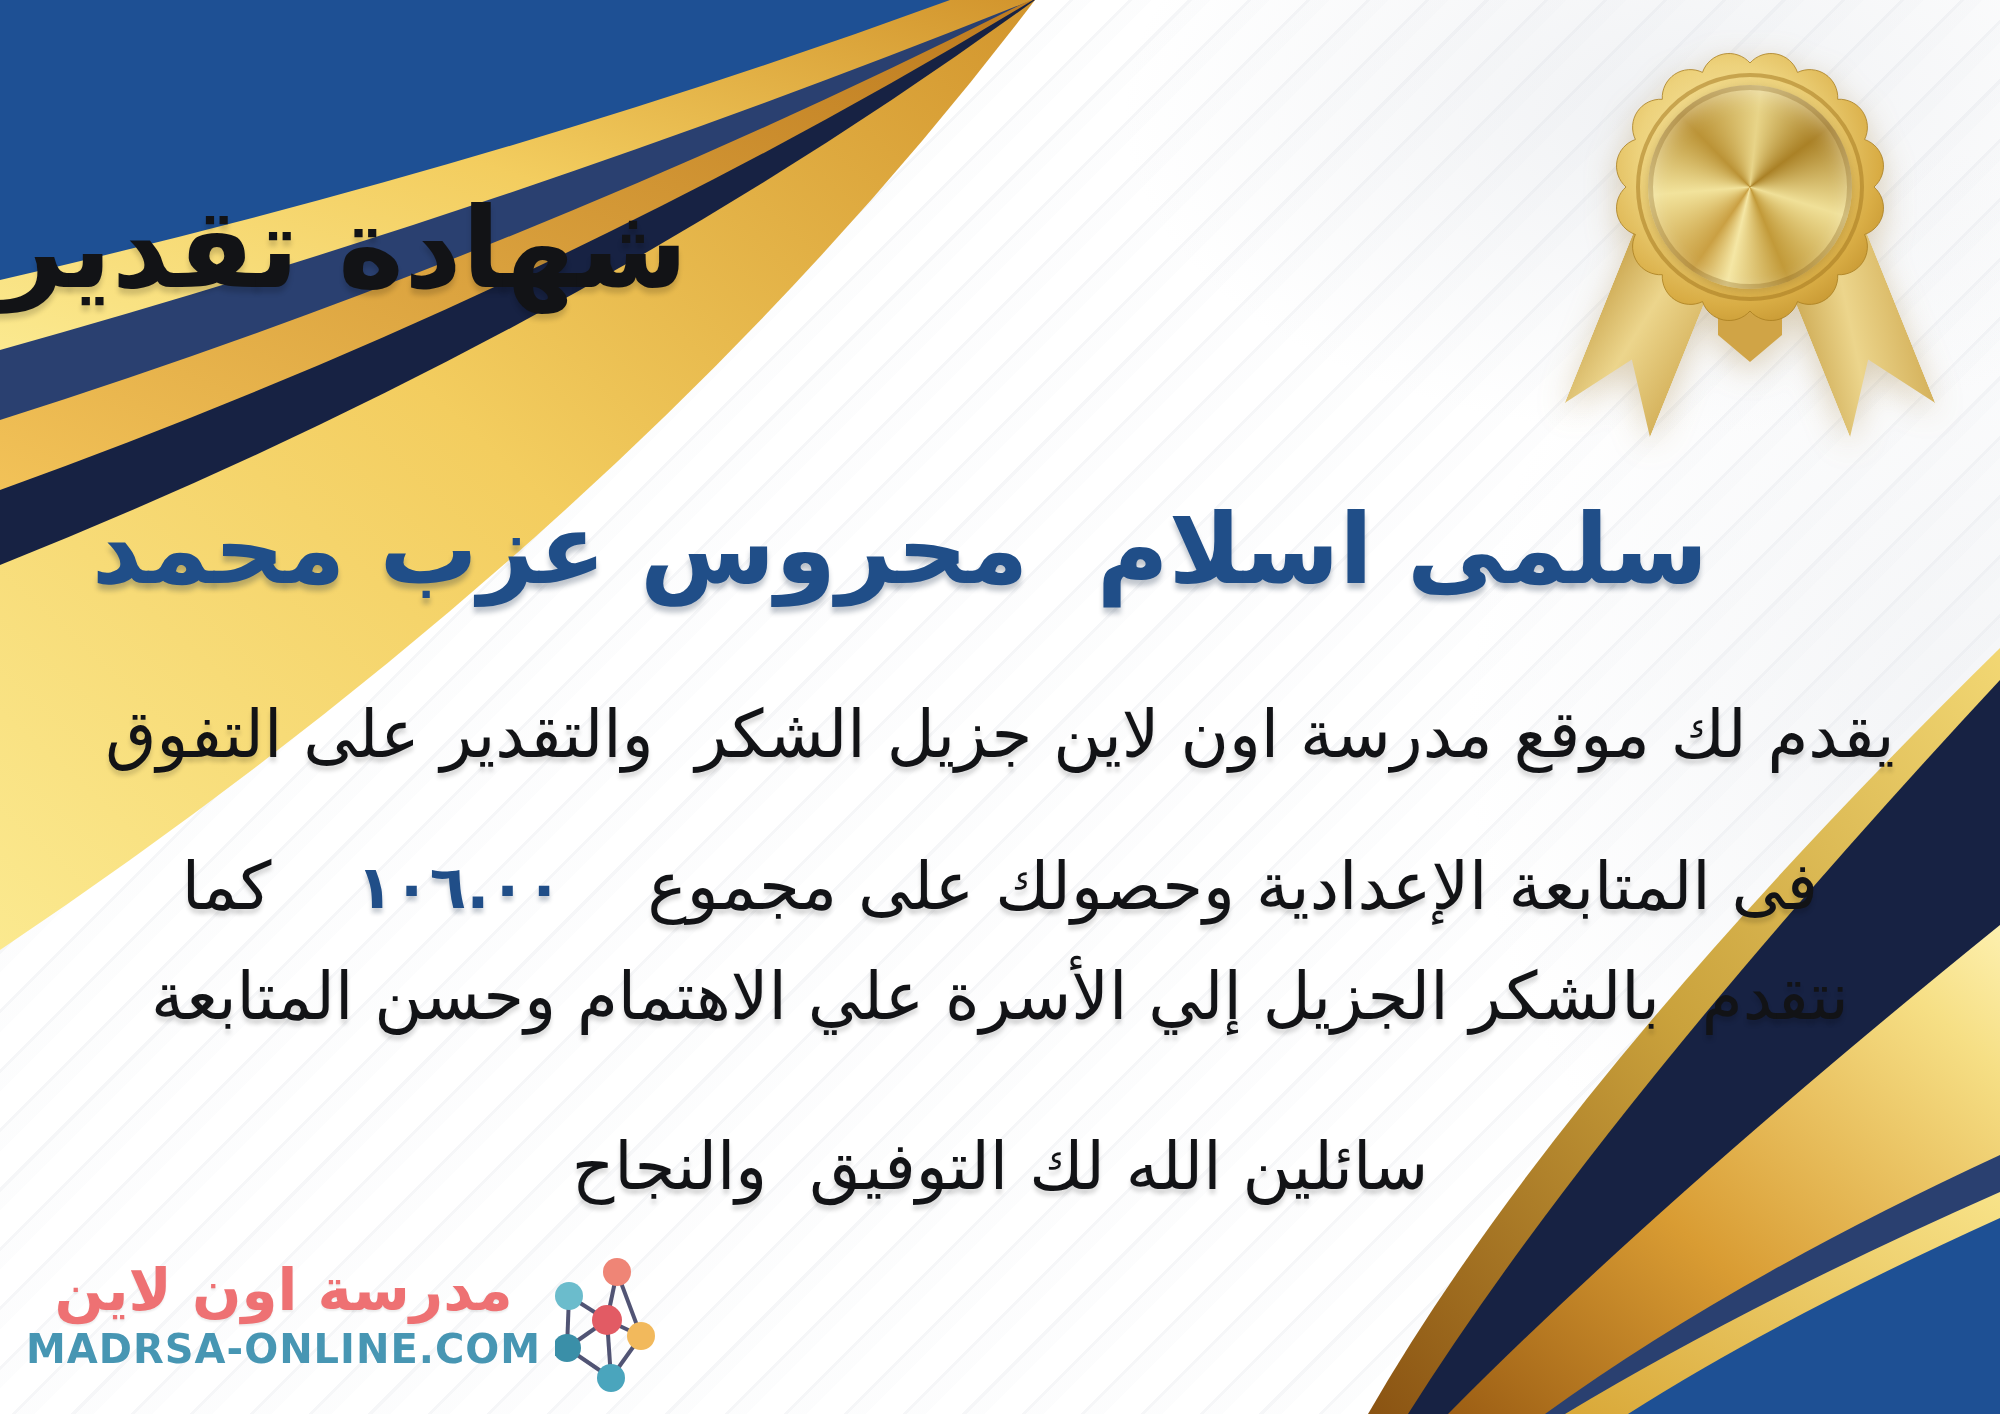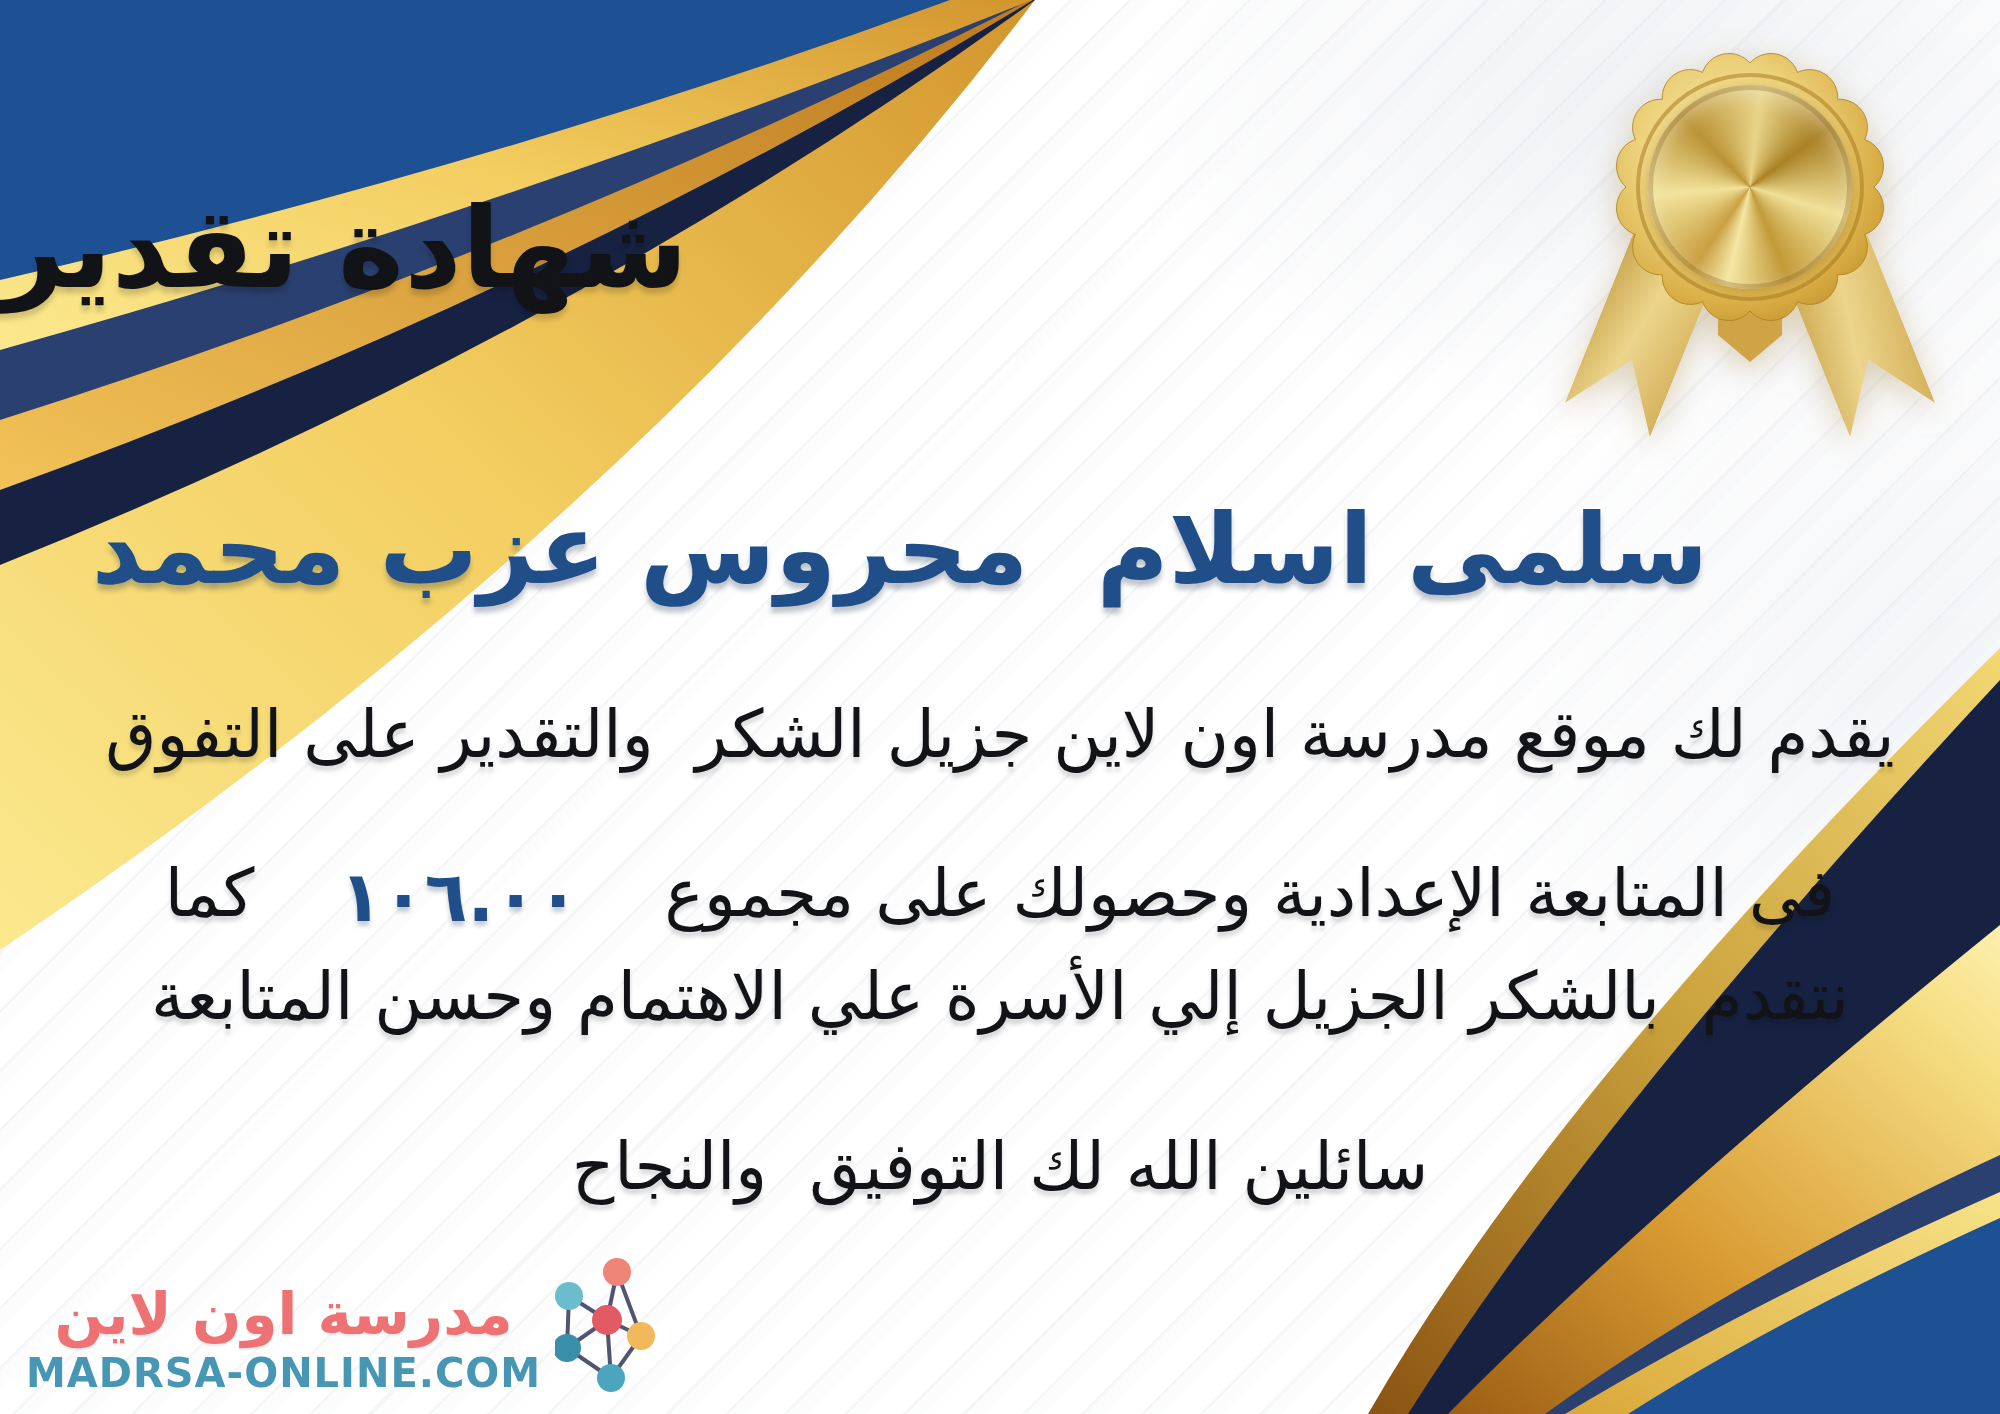--- a/index.html
+++ b/index.html
@@ -50,24 +50,24 @@
               text-shadow:0 6px 5px rgba(0,0,0,.16);}
   .student-name{top:492px;left:0;width:1800px;text-align:center;
                 font-size:98px;font-weight:bold;color:var(--name-blue,#204e88);
                 text-shadow:0 6px 5px rgba(10,30,60,.25);}
   .body-line{left:0;width:2000px;text-align:center;font-size:66px;font-weight:500;
              color:var(--ink,#121316);text-shadow:0 5px 4px rgba(0,0,0,.15);}
   .line-1{top:696px;}
   .line-2{top:848px;display:flex;justify-content:center;align-items:center;gap:85px;}
   .line-3{top:958px;}
   .closing-line{top:1128px;}
-  .score{font-size:70px;font-weight:bold;letter-spacing:4px;
-         color:var(--name-blue,#204e88);text-shadow:0 5px 4px rgba(10,30,60,.22);margin-top:8px;}
+  .score{font-size:60px;font-weight:bold;letter-spacing:4px;
+         color:var(--name-blue,#204e88);text-shadow:0 5px 4px rgba(10,30,60,.22);}
   
-  .logo{position:absolute;left:26px;bottom:18px;z-index:3;display:flex;align-items:flex-end;gap:14px;}
+  .logo{position:absolute;left:26px;bottom:18px;z-index:3;display:flex;align-items:flex-start;gap:14px;}
   .logo-text{display:flex;flex-direction:column;align-items:center;gap:2px;}
   .logo-ar{direction:rtl;font-size:58px;font-weight:bold;color:var(--logo-coral,#ee7173);
            text-shadow:0 2px 2px rgba(0,0,0,.08);}
   .logo-en{font-size:40px;font-weight:bold;letter-spacing:1px;color:var(--logo-teal,#4796b3);}
   .logo-icon{flex:0 0 auto;}
 </style>
 </head>
 <body>
 
 <div class="bg-texture"></div>

